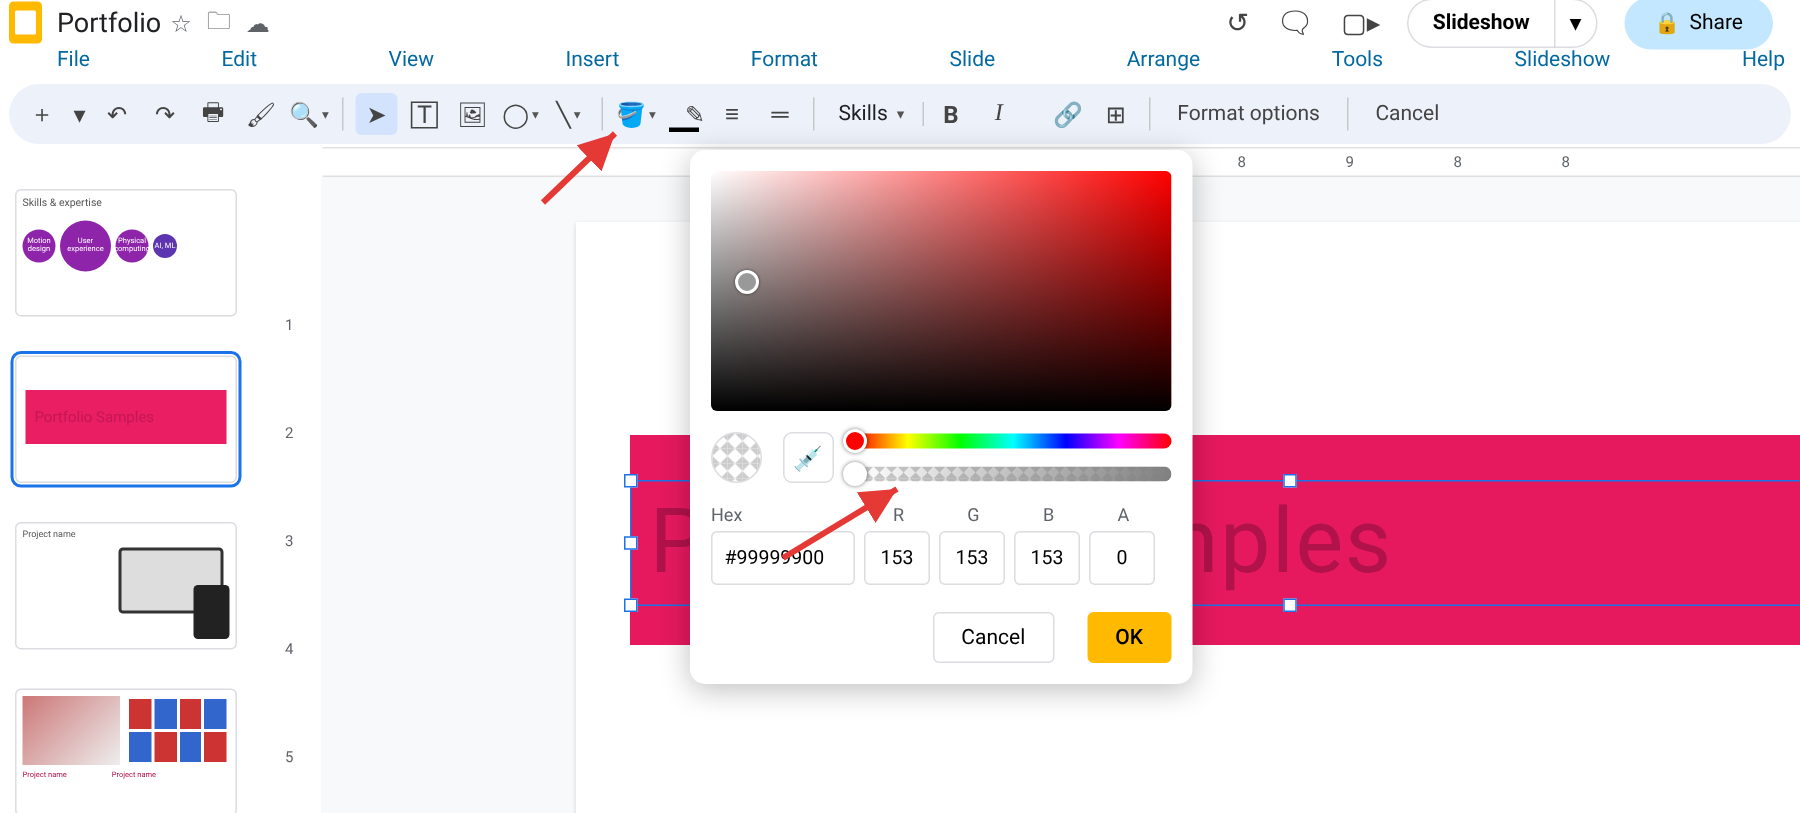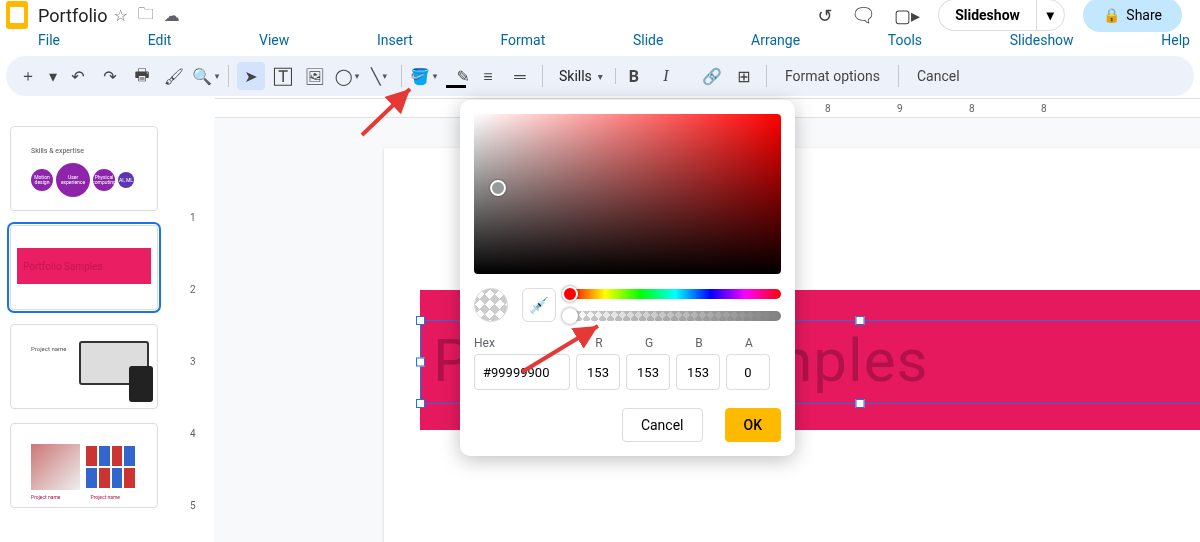--- a/index.html
+++ b/index.html
@@ -36,21 +36,21 @@
   .border-color-btn { position:relative; }
   .border-color-btn::after { content:""; position:absolute; left:4px; right:4px; bottom:2px; height:3px; background:#000; }
 
   
   .ruler { height:20px; background:#fff; border-top:1px solid #e0e0e0; border-bottom:1px solid #e0e0e0; margin-left:215px; position:relative; display:flex; align-items:flex-end; font-size:10px; color:#5f6368; overflow:hidden;}
   .ruler .tick { position:absolute; top:4px; }
 
   
   .main { display:flex; height:440px; }
   .filmstrip { width:178px; padding:8px 10px; overflow:hidden; }
-  .thumb { width:148px; height:85px; border:1px solid #dadce0; border-radius:4px; margin-bottom:14px; background:#fff; position:relative; overflow:hidden; font-size:7px; padding:20px;}
+  .thumb { width:148px; height:85px; border:1px solid #dadce0; border-radius:4px; margin-bottom:26px; background:#fff; position:relative; overflow:hidden; font-size:7px; padding:4px;}
   .thumb.selected { outline:2px solid #1a73e8; outline-offset:1px; }
   .thumb2-band { position:absolute; left:6px; right:6px; top:22px; height:36px; background:#e91e63; display:flex; align-items:center; padding-left:6px; color:#c51654; font-size:10px; }
   .t1-title{font-size:7px;color:#555;}
   .t1-bubbles{display:flex;gap:3px;margin-top:8px;align-items:center}
   .t1-bubbles .b{border-radius:50%;background:#8e24aa;color:#fff;font-size:5px;display:flex;align-items:center;justify-content:center;text-align:center;line-height:1}
 
   .vruler { width:36px; position:relative; font-size:10px; color:#5f6368; }
   .vruler .vt { position:absolute; left:12px; }
 
   .canvas-area { flex:1; position:relative; background:#f8f9fa; }

